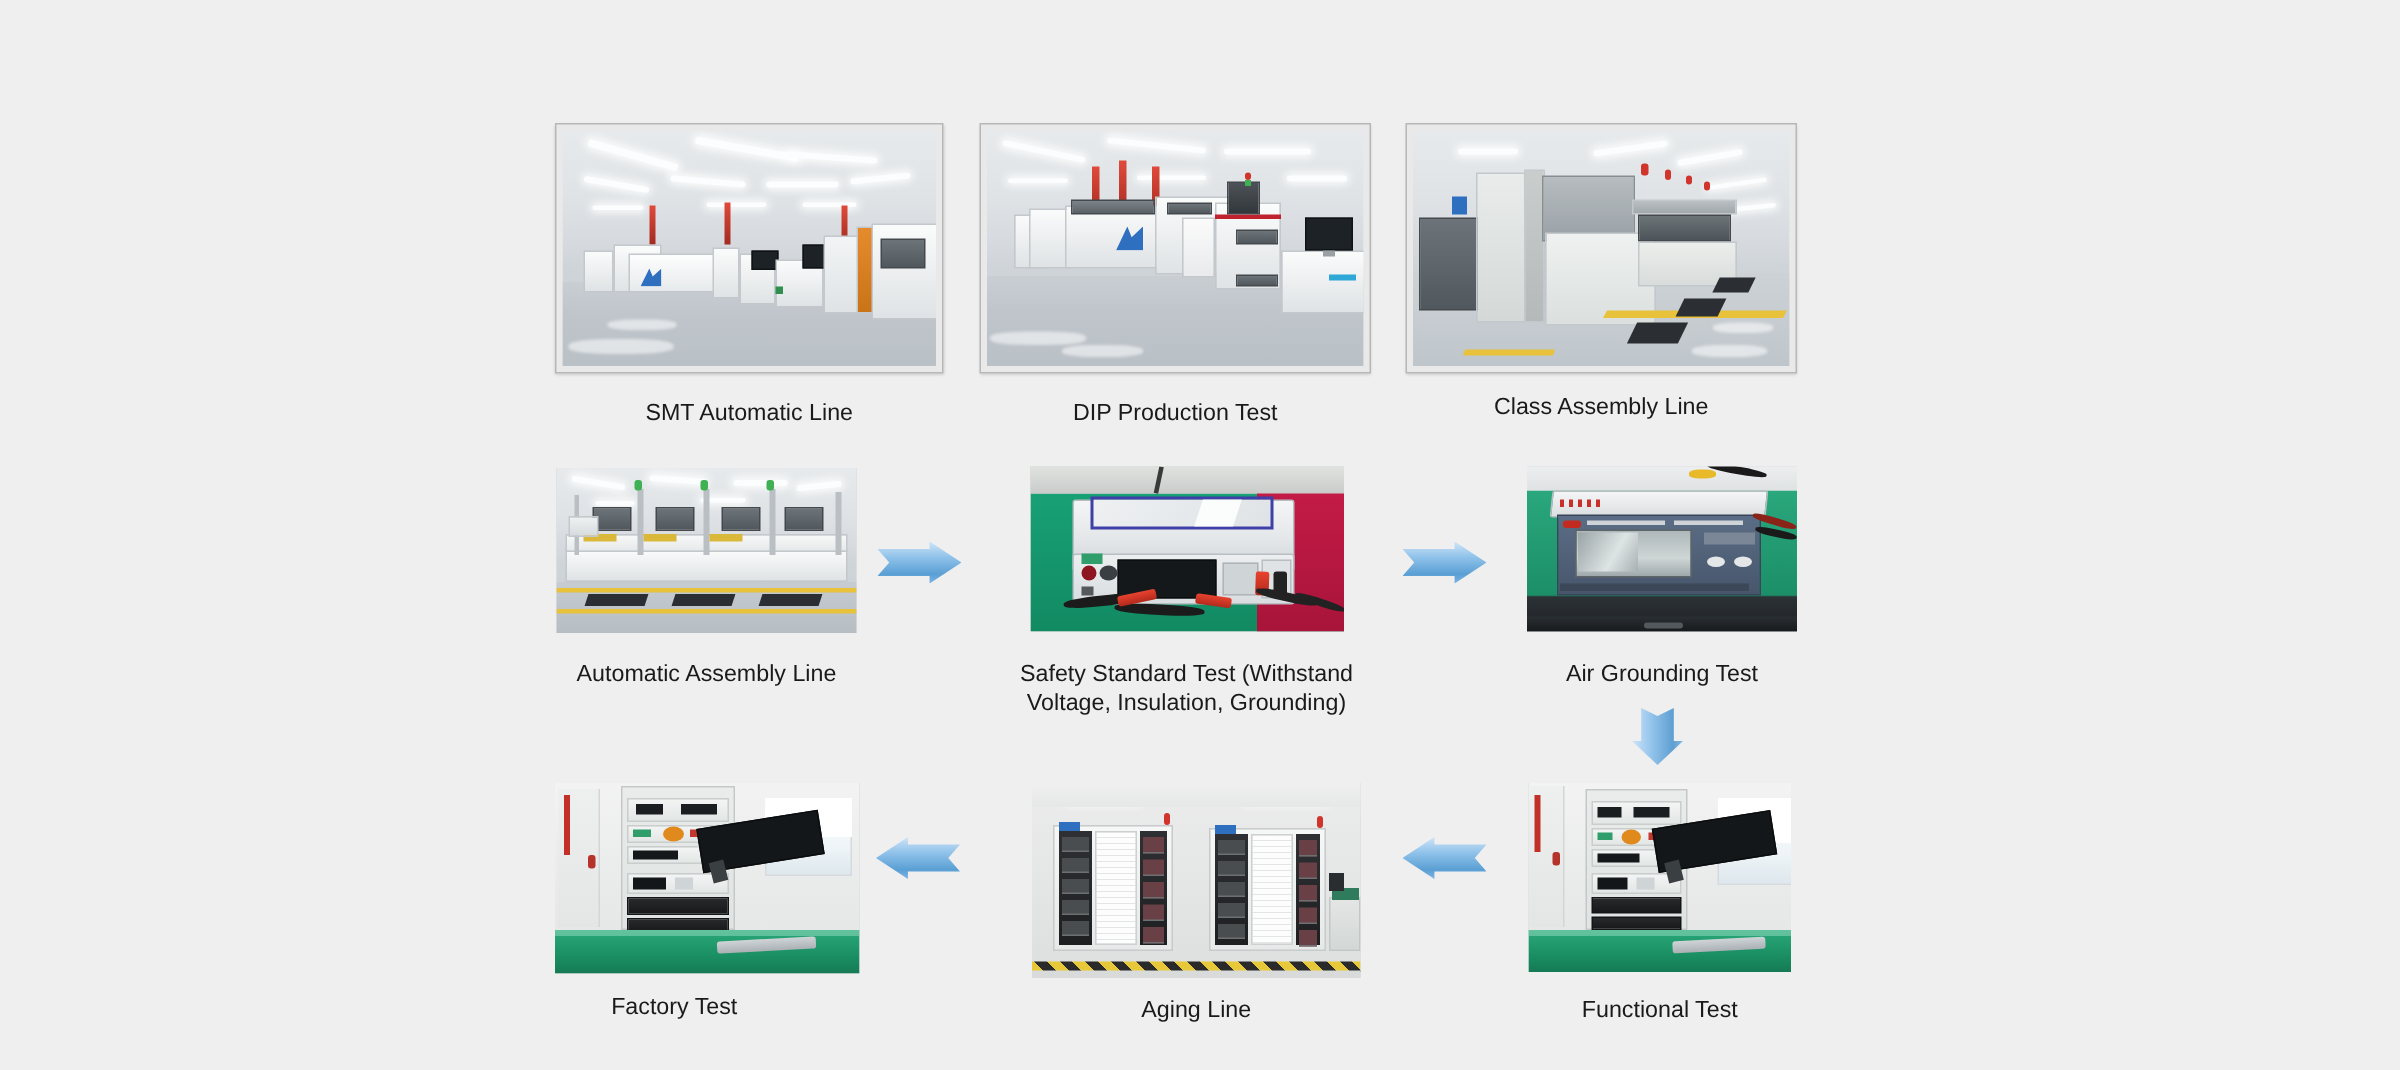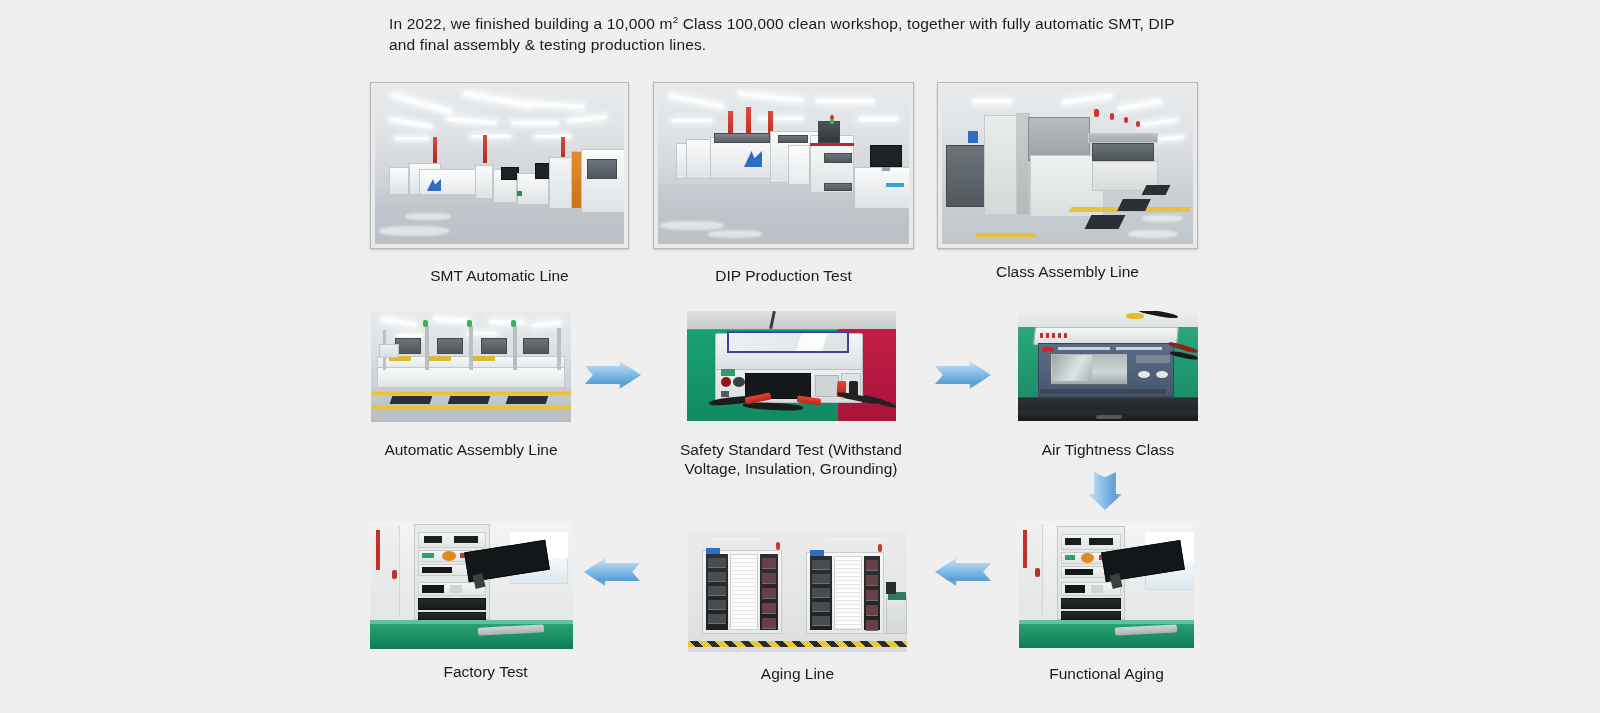--- a/index.html
+++ b/index.html
@@ -150,23 +150,20 @@
     background: repeating-linear-gradient(45deg,#e7c83a 0 6px,#2a2a2a 6px 12px);
   }
   .redlamp { position:absolute; background:#d0342a; border-radius:2px; }
   .bluetag { position:absolute; background:#2f6fc0; }
 </style>
 </head>
 <body>
 
 <div id="slide">
 
-  <div class="intro">
-    <span>In 2022, we finished building a 10,000 </span><span>m</span><sup>2</sup><span> Class 100,000 clean workshop, together with fully automatic SMT, DIP and final assembly &amp; testing production lines.</span>
-  </div>
 
   <div class="tile">
     <div class="photo framed" style="left:370px; top:82px; width:259px; height:167px;">
       <div class="inner">
         <div class="scene cleanroom">
           <div class="ceil-light" style="left:16px; top:14px; width:62px; height:5px; transform:rotate(16deg);"></div>
           <div class="ceil-light" style="left:88px; top:10px; width:70px; height:5px; transform:rotate(10deg);"></div>
           <div class="ceil-light" style="left:150px; top:16px; width:60px; height:4px; transform:rotate(4deg);"></div>
           <div class="ceil-light" style="left:14px; top:34px; width:44px; height:4px; transform:rotate(10deg);"></div>
           <div class="ceil-light" style="left:72px; top:32px; width:50px; height:4px; transform:rotate(5deg);"></div>
@@ -375,21 +372,21 @@
           <div style="position:absolute;left:118px;top:60px;width:0;height:0;"></div>
           <div class="wire" style="left:108px; top:2px; width:18px; height:6px; background:#e8b928; border-radius:40%;"></div>
           <div class="wire" style="left:120px; top:0; width:40px; height:5px; background:#1a1a1a; border-radius:40%; transform:rotate(10deg);"></div>
           <div class="wire" style="left:150px; top:34px; width:30px; height:5px; background:#8a2418; border-radius:40%; transform:rotate(16deg);"></div>
           <div class="wire" style="left:152px; top:42px; width:28px; height:5px; background:#1a1a1a; border-radius:40%; transform:rotate(12deg);"></div>
           <div style="position:absolute;left:0;bottom:0;width:100%;height:10px;background:linear-gradient(180deg,#2a2f33,#171a1c);"></div>
           <div style="position:absolute;left:78px;bottom:2px;width:26px;height:4px;background:#53585c;border-radius:2px;"></div>
         </div>
       </div>
     </div>
-    <div class="cap" style="left:1018px; top:440px; width:180px;">Air Tightness Class</div>
+    <div class="cap" style="left:1018px; top:440px; width:180px;">Air Grounding Test</div>
   </div>
 
   <div class="chev down" style="left:1088px; top:472px; width:34px; height:38px;"></div>
 
   <div class="tile">
     <div class="photo" style="left:370px; top:522px; width:203px; height:127px;">
       <div class="inner">
         <div class="scene labroom">
           <div class="window" style="left:140px; top:10px; width:58px; height:52px;"></div>
           <div style="position:absolute;left:140px;top:10px;width:58px;height:26px;background:#ffffff;"></div>
@@ -412,21 +409,21 @@
           <div class="rack-unit blk" style="left:48px; top:76px; width:68px; height:12px;"></div>
           <div class="rack-unit blk" style="left:48px; top:90px; width:68px; height:10px;"></div>
           <div class="tiltmon" style="left:96px; top:24px; width:82px; height:30px;"></div>
           <div style="position:absolute;left:104px;top:52px;width:10px;height:14px;background:#3a3f42;transform:rotate(-14deg);"></div>
           <div class="deskgreen" style="left:0; top:98px; width:203px; height:29px;"></div>
           <div style="position:absolute;left:0;top:98px;width:203px;height:4px;background:#8fd9bd;opacity:.55;"></div>
           <div class="kbd" style="left:108px; top:104px; width:66px; height:8px;"></div>
         </div>
       </div>
     </div>
-    <div class="cap" style="left:384px; top:662px; width:203px;">Factory Test</div>
+    <div class="cap" style="left:348px; top:662px; width:203px;">Factory Test</div>
   </div>
 
   <div class="chev left" style="left:584px; top:558px; width:56px; height:28px;"></div>
 
   <div class="tile">
     <div class="photo" style="left:688px; top:522px; width:219px; height:130px;">
       <div class="inner">
         <div class="scene agingroom">
           <div class="ceil-light" style="left:22px; top:8px; width:50px; height:5px;"></div>
           <div class="ceil-light" style="left:140px; top:8px; width:58px; height:5px;"></div>
@@ -505,16 +502,16 @@
           <div class="rack-unit blk" style="left:42px; top:76px; width:60px; height:11px;"></div>
           <div class="rack-unit blk" style="left:42px; top:89px; width:60px; height:9px;"></div>
           <div class="tiltmon" style="left:84px; top:24px; width:80px; height:30px;"></div>
           <div style="position:absolute;left:92px;top:52px;width:10px;height:14px;background:#3a3f42;transform:rotate(-14deg);"></div>
           <div class="deskgreen" style="left:0; top:98px; width:175px; height:28px;"></div>
           <div style="position:absolute;left:0;top:98px;width:175px;height:4px;background:#8fd9bd;opacity:.55;"></div>
           <div class="kbd" style="left:96px; top:104px; width:62px; height:8px;"></div>
         </div>
       </div>
     </div>
-    <div class="cap" style="left:1019px; top:664px; width:175px;">Functional Aging</div>
+    <div class="cap" style="left:1019px; top:664px; width:175px;">Functional Test</div>
   </div>
 
 </div>
 
 </body></html>

